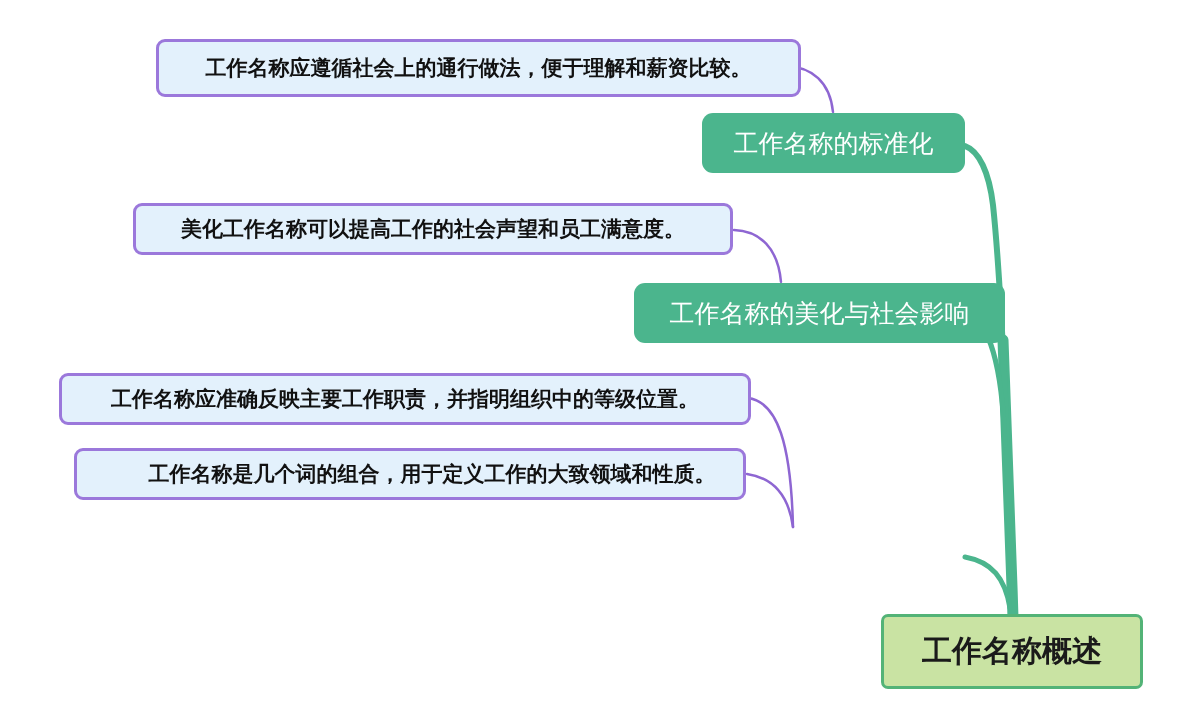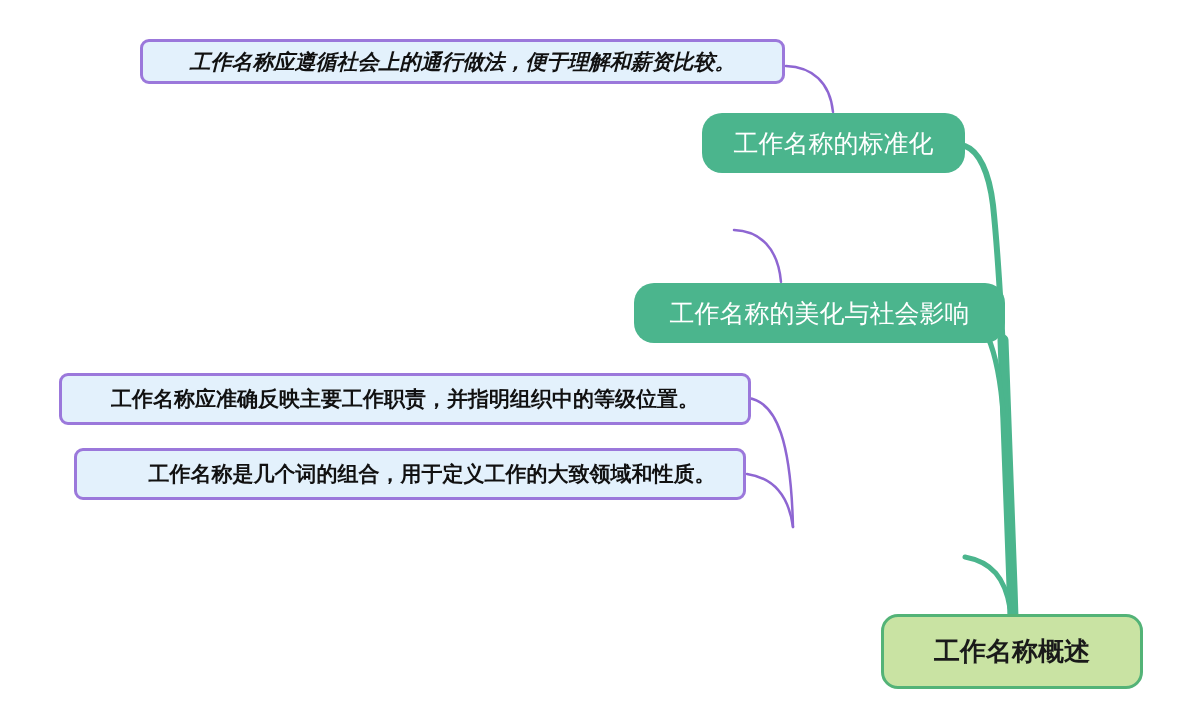--- a/index.html
+++ b/index.html
@@ -38,32 +38,32 @@
   }
   .leaf{
     background:var(--leaf-fill);
     border:3px solid var(--leaf-border);
     border-radius:9px;
     color:var(--leaf-text);
     font-size:21px;font-weight:600;
   }
   .branch{
     background:var(--branch-fill);
-    border-radius:20px;
+    border-radius:11px;
     color:var(--branch-text);
     font-size:25px;font-weight:500;
   }
   .rootnode{
     background:var(--root-fill);
     border:3px solid var(--root-border);
-    border-radius:17px;
+    border-radius:7px;
     color:var(--root-text);
-    font-size:26px;font-weight:600;
+    font-size:30px;font-weight:600;
   }
-  .leaf1{left:140px;top:39px;width:645px;height:45px;font-style:italic;}
+  .leaf1{left:156px;top:39px;width:645px;height:58px;}
   .leaf2{left:133px;top:203px;width:600px;height:52px;}
   .leaf3{left:53px;top:373px;width:692px;height:52px;margin-left:6px;}
   .leaf4{left:74px;top:448px;width:672px;height:52px;padding-left:44px;}
   .branch1{left:702px;top:113px;width:263px;height:60px;}
   .branch2{left:594px;top:283px;width:371px;height:60px;margin-left:40px;}
   .branch3{left:623px;top:528px;width:342px;height:60px;}
   .rootpos{left:881px;top:614px;width:262px;height:75px;}
 </style>
 </head>
 <body>
@@ -85,20 +85,23 @@
 
     <path class="leafline" d="M 748 398 C 778 402 791 445 793 527"></path>
 
     <path class="leafline" d="M 747 474 C 775 478 789 498 793 527"></path>
   </svg>
 
   <div class="node leaf leaf1">
     <span>工作名称应遵循社会上的通行做法，便于理解和薪资比较。</span>
   </div>
 
+  <div class="node leaf leaf2">
+    <span>美化工作名称可以提高工作的社会声望和员工满意度。</span>
+  </div>
 
   <div class="node leaf leaf3">
     <span>工作名称应准确反映主要工作职责，并指明组织中的等级位置。</span>
   </div>
 
   <div class="node leaf leaf4">
     <span>工作名称是几个词的组合，用于定义工作的大致领域和性质。</span>
   </div>
 
   <div class="node branch branch1">

